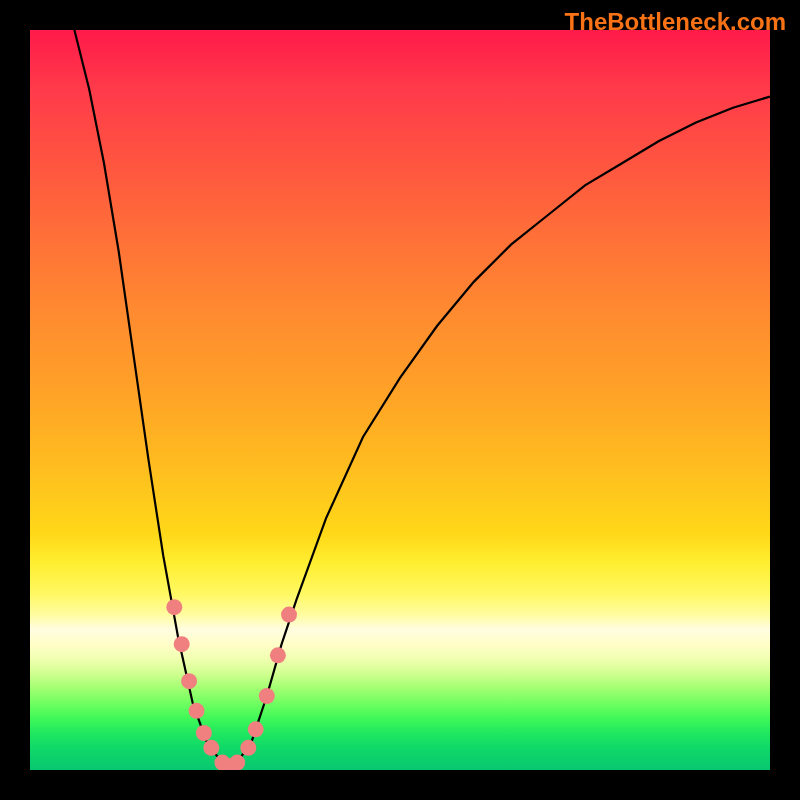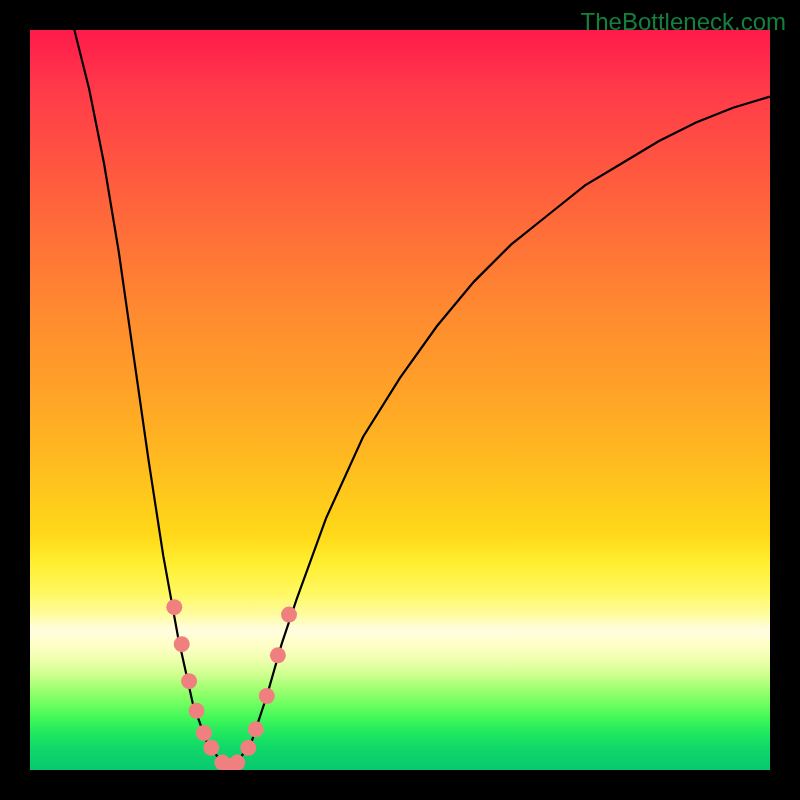--- a/index.html
+++ b/index.html
@@ -43,22 +43,22 @@
         #10d868 97%,
         #08c870 100%
       );
     }
     .watermark {
       position: absolute;
       top: 8px;
       right: 14px;
       font-family: Arial, sans-serif;
       font-size: 24px;
-      font-weight: normal;
-      color: #15803d;
+      font-weight: bold;
+      color: #f97316;
       z-index: 10;
     }
     .curve-svg {
       position: absolute;
       left: 30px;
       top: 30px;
       width: 740px;
       height: 740px;
       z-index: 5;
     }

